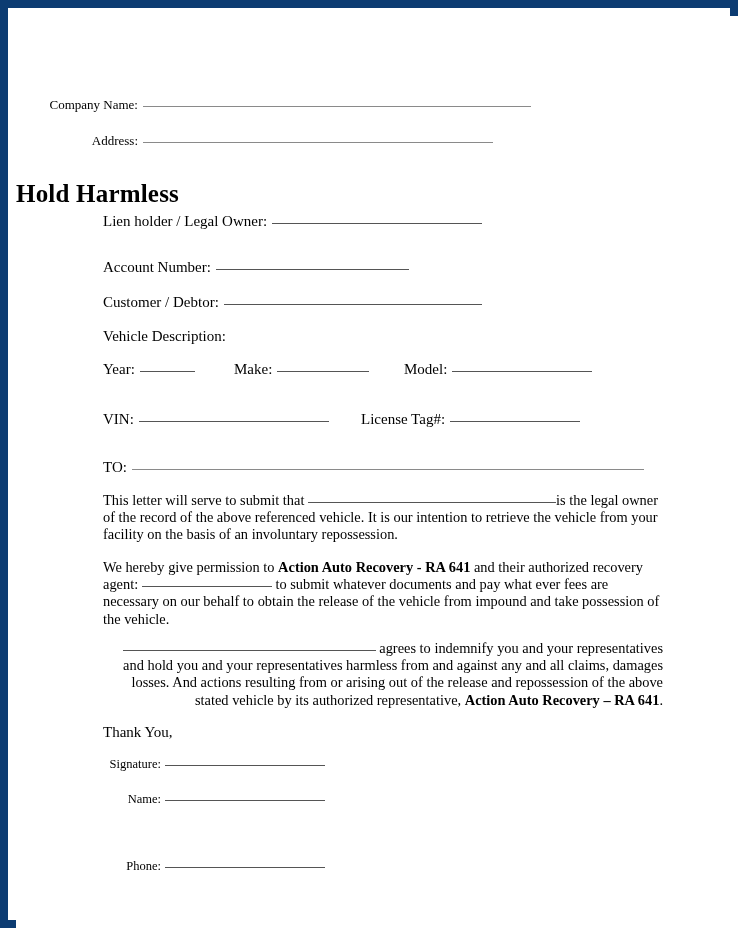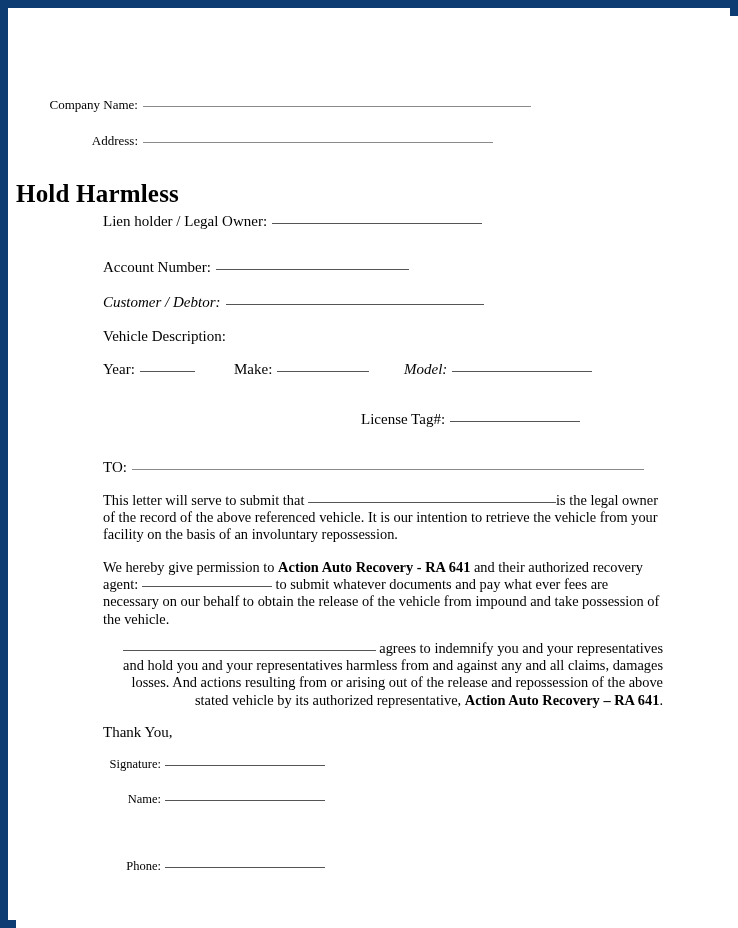--- a/index.html
+++ b/index.html
@@ -128,36 +128,39 @@
     <div id="doc-title">Hold Harmless</div>
 
     <div class="field-row" style="top:196px;">
       <span class="field-label">Lien holder / Legal Owner:</span><span class="rule rule-dark" style="width:210px;"></span>
     </div>
 
     <div class="field-row" style="top:242px;">
       <span class="field-label">Account Number:</span><span class="rule rule-dark" style="width:193px;"></span>
     </div>
 
-    <div class="field-row" style="top:277px;font-style:italic;">
+    <div class="field-row" style="top:277px;">
       <span class="field-label">Customer / Debtor:</span><span class="rule rule-dark" style="width:258px;"></span>
     </div>
 
     <div class="field-row" style="top:311px;">Vehicle Description:</div>
 
     <div class="field-row" style="top:344px;">
       <span class="field-label">Year:</span><span class="rule rule-dark" style="width:55px;"></span>
     </div>
     <div class="field-row" style="left:218px; top:344px;">
       <span class="field-label">Make:</span><span class="rule rule-dark" style="width:92px;"></span>
     </div>
-    <div class="field-row" style="left:388px; top:344px;font-style:italic;">
+    <div class="field-row" style="left:388px; top:344px;">
       <span class="field-label">Model:</span><span class="rule rule-dark" style="width:140px;"></span>
     </div>
 
+    <div class="field-row" style="top:394px;">
+      <span class="field-label">VIN:</span><span class="rule rule-dark" style="width:190px;"></span>
+    </div>
     <div class="field-row" style="left:345px; top:394px;">
       <span class="field-label">License Tag#:</span><span class="rule rule-dark" style="width:130px;"></span>
     </div>
 
     <div class="field-row" style="top:442px;">
       <span class="field-label">TO:</span><span class="rule" style="width:512px;"></span>
     </div>
 
     <div class="para" style="top:476px;">
       <span>This letter will serve to submit that</span>

